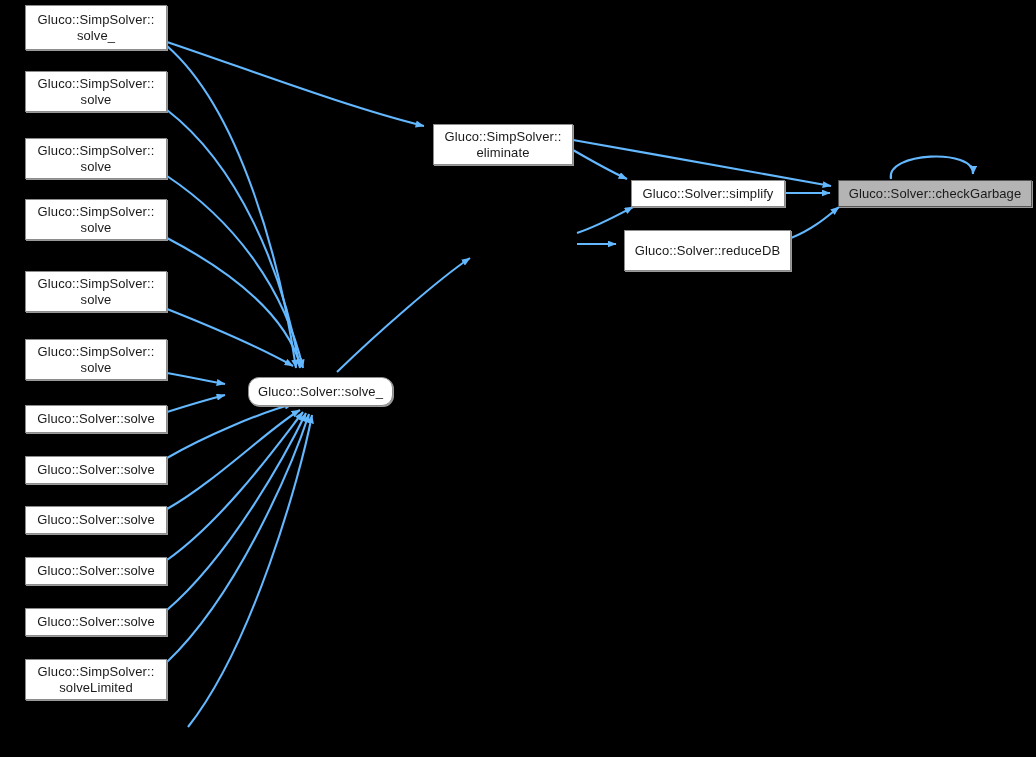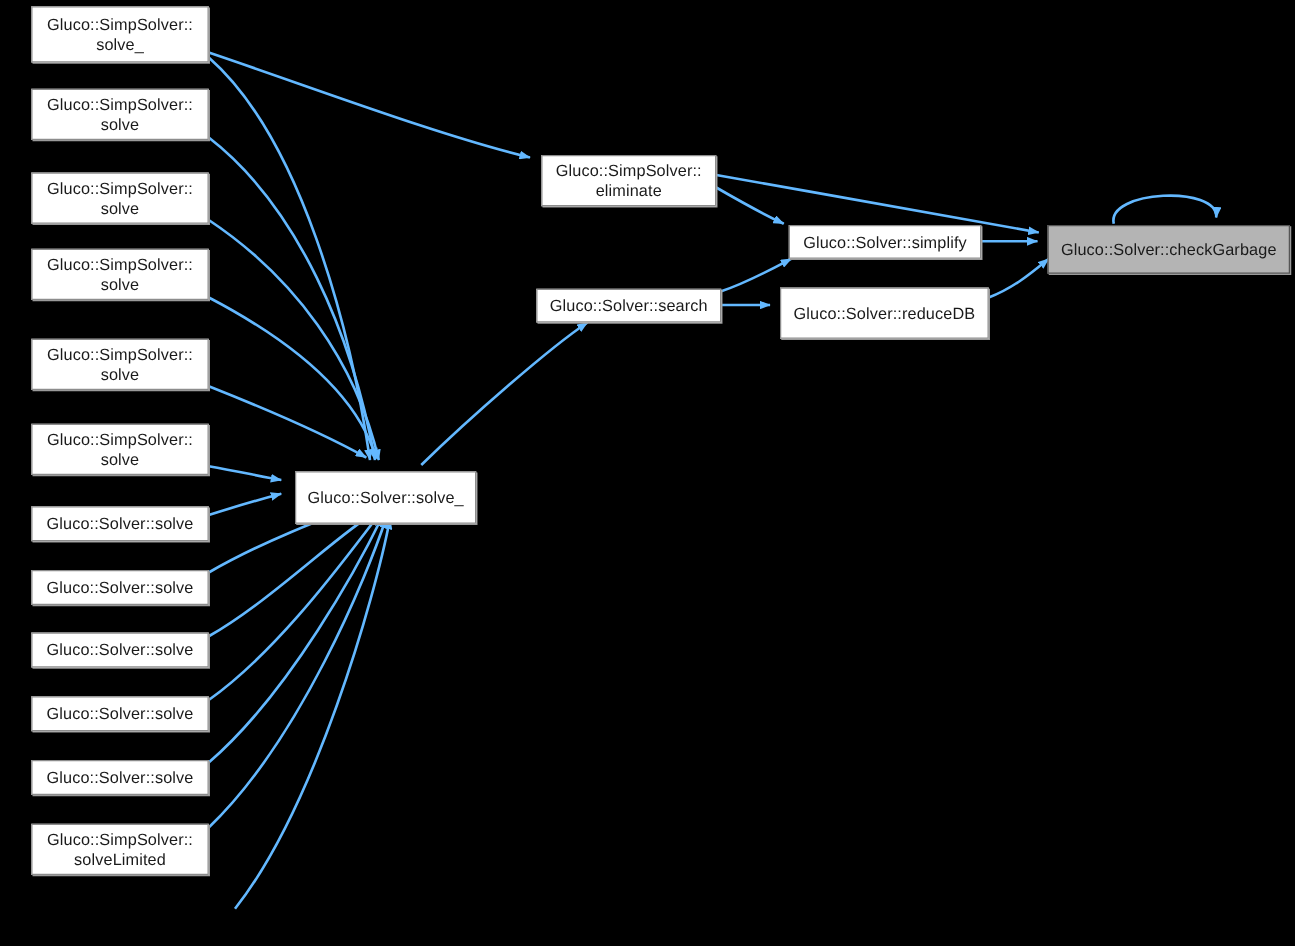--- a/index.html
+++ b/index.html
@@ -110,20 +110,19 @@
 solve</span></div>
     <div class="node" style="left: 25px; top: 339px; width: 142px; height: 41px;"><span class="node-label">Gluco::SimpSolver::
 solve</span></div>
     <div class="node" style="left: 25px; top: 405px; width: 142px; height: 28px;"><span class="node-label">Gluco::Solver::solve</span></div>
     <div class="node" style="left: 25px; top: 456px; width: 142px; height: 28px;"><span class="node-label">Gluco::Solver::solve</span></div>
     <div class="node" style="left: 25px; top: 506px; width: 142px; height: 28px;"><span class="node-label">Gluco::Solver::solve</span></div>
     <div class="node" style="left: 25px; top: 557px; width: 142px; height: 28px;"><span class="node-label">Gluco::Solver::solve</span></div>
     <div class="node" style="left: 25px; top: 608px; width: 142px; height: 28px;"><span class="node-label">Gluco::Solver::solve</span></div>
     <div class="node" style="left: 25px; top: 659px; width: 142px; height: 41px;"><span class="node-label">Gluco::SimpSolver::
 solveLimited</span></div>
-    <div class="node" style="left: 236px; top: 377px; width: 145px; height: 42px;"><span class="node-label">Gluco::Solver::solve_</span></div>
+    <div class="node" style="left: 248px; top: 377px; width: 145px; height: 29px; border-radius: 11px;"><span class="node-label">Gluco::Solver::solve_</span></div>
     <div class="node" style="left: 433px; top: 124px; width: 140px; height: 41px;"><span class="node-label">Gluco::SimpSolver::
 eliminate</span></div>
-    <div class="node" style="left: 429px; top: 231px; width: 148px; height: 27px;"><span class="node-label">Gluco::Solver::search</span></div>
     <div class="node" style="left: 631px; top: 180px; width: 154px; height: 27px;"><span class="node-label">Gluco::Solver::simplify</span></div>
     <div class="node" style="left: 624px; top: 230px; width: 167px; height: 41px;"><span class="node-label">Gluco::Solver::reduceDB</span></div>
-    <div class="node highlight" style="left: 838px; top: 180px; width: 194px; height: 39px;"><span class="node-label">Gluco::Solver::checkGarbage</span></div>
+    <div class="node highlight" style="left: 838px; top: 180px; width: 194px; height: 27px;"><span class="node-label">Gluco::Solver::checkGarbage</span></div>
   </div>
 
 </body></html>

